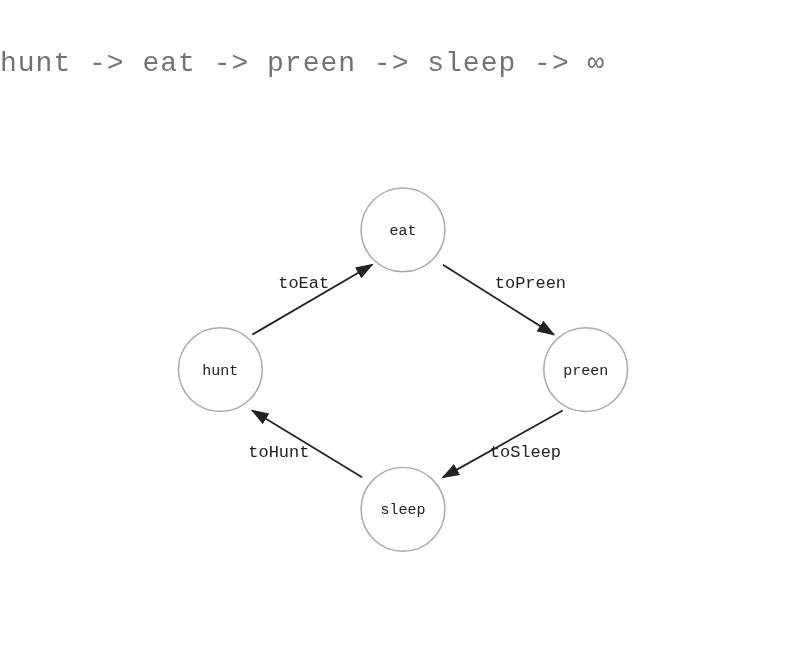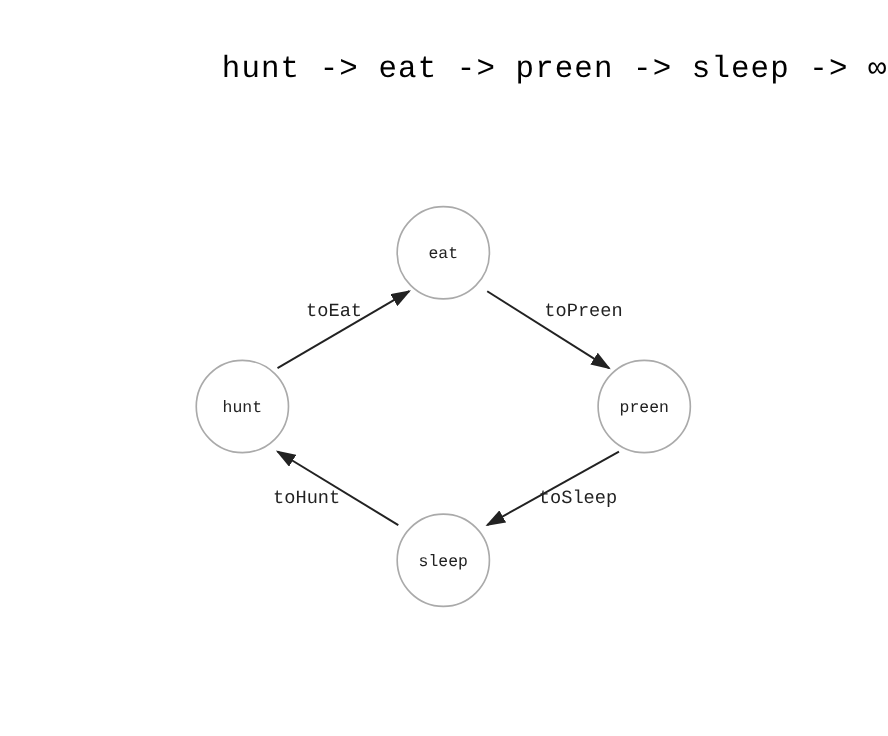--- a/index.html
+++ b/index.html
@@ -8,25 +8,25 @@
       height: 669px;
       background: #ffffff;
       font-family: 'Courier New', Courier, monospace;
       overflow: hidden;
     }
     .title {
       position: absolute;
       top: 48px;
       left: 0;
       right: 0;
-      text-align: right;
+      text-align: left;
       font-size: 28px;
       font-weight: normal;
       letter-spacing: 1px;
-      color: #000000;
+      color: #737373;
     }
     .diagram {
       position: absolute;
       top: 130px;
       left: 0;
       right: 0;
       bottom: 0;
     }
     svg {
       width: 100%;

